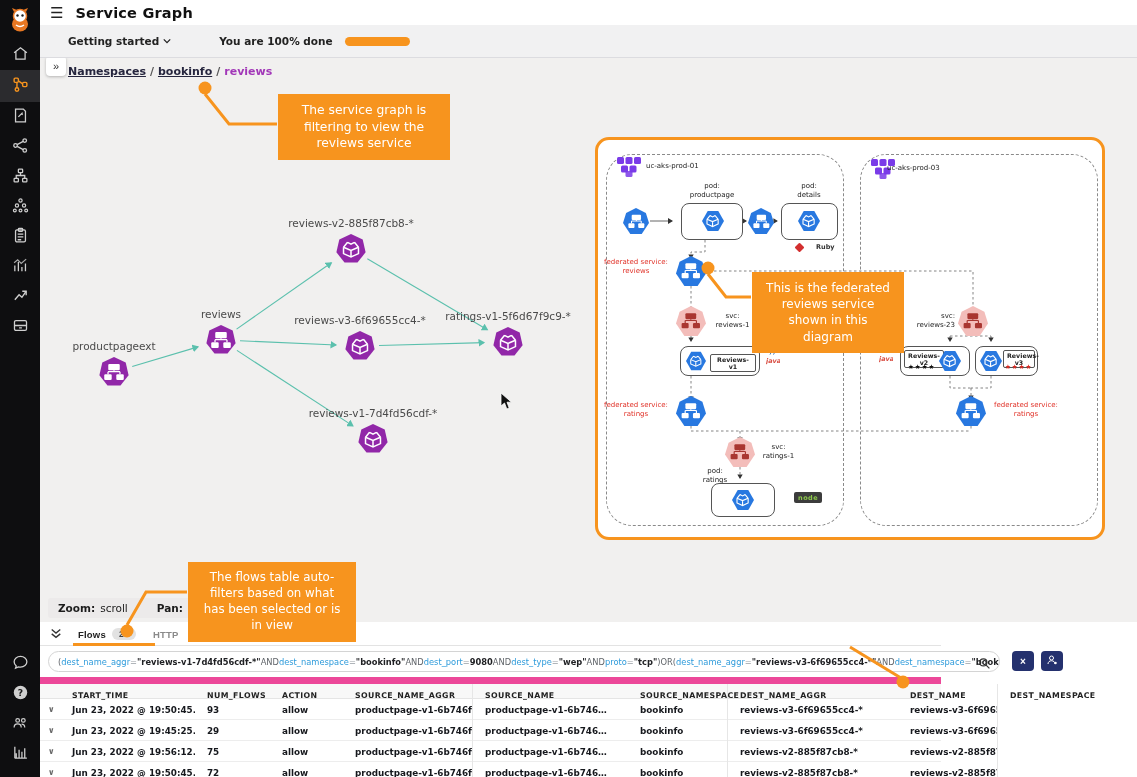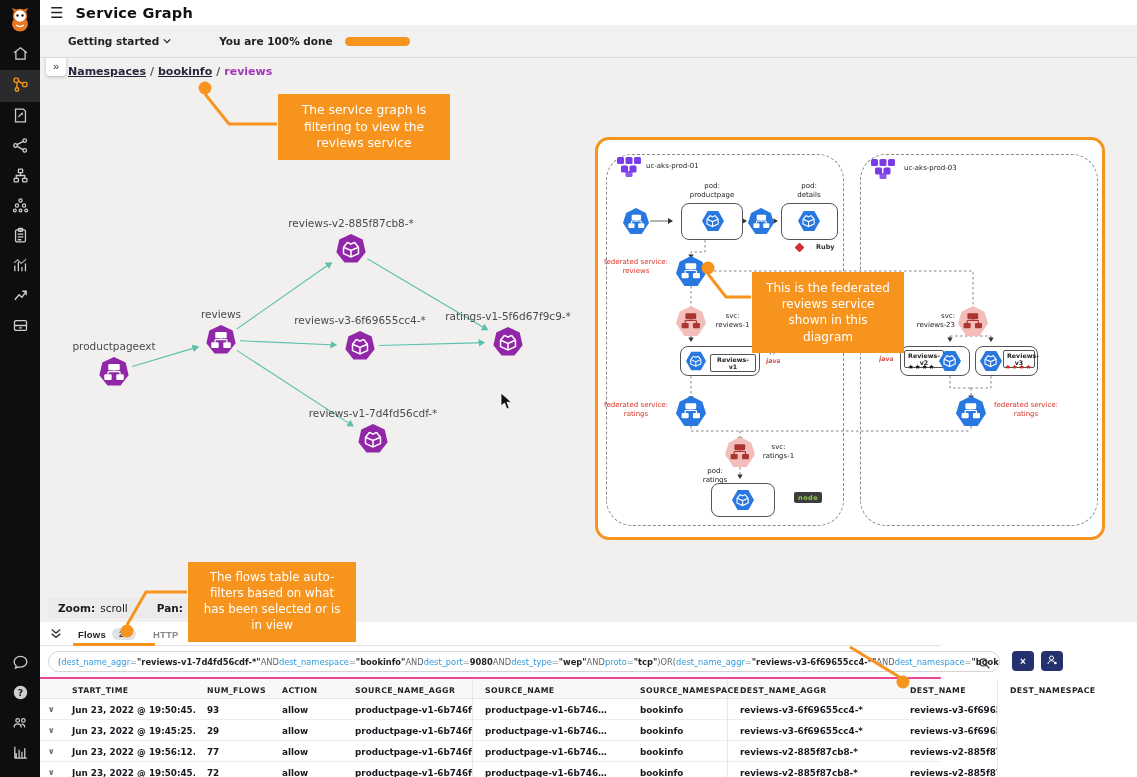--- a/index.html
+++ b/index.html
@@ -63,21 +63,21 @@
   .tk-k { color:#5f6368; } .tk-p { color:#5f6368; }
   .filter-search { position:absolute; left:938px; top:33px; width:13px; height:13px; color:#333; }
   .sq-btn { position:absolute; top:29px; width:22px; height:20px; background:#24316E; border:none; border-radius:4px;
             color:#fff; font-size:10px; font-weight:bold; cursor:pointer; display:flex; align-items:center; justify-content:center; }
   .btn-clear { left:972px; } .btn-user { left:1001px; }
 
   
   .grid { display:grid; grid-template-columns:20px 135px 75px 73px 130px 155px 100px 170px 100px 1fr; align-items:center; }
   .grid>*:nth-child(5), .grid>*:nth-child(7), .grid>*:nth-child(9) { border-right:1px solid #e6e6e6; }
   .thead { position:absolute; left:0; top:55px; width:100%; height:22px; background:#f8f8f8;
-           border-top:2px solid #ec4899; border-bottom:1px solid #e5e5e5; }
+           border-top:7px solid #ec4899; border-bottom:1px solid #e5e5e5; }
   .th { font-size:7.8px; font-weight:bold; letter-spacing:.4px; color:#222; padding-left:12px; height:22px; display:flex; align-items:center; }
   .tbody { position:absolute; left:0; top:77px; width:100%; }
   .tr { height:21px; border-bottom:1px solid #ededed; cursor:pointer; }
   .td { font-size:8.8px; font-weight:600; color:#16181d; padding-left:12px; white-space:nowrap; overflow:hidden; height:21px; display:flex; align-items:center; }
   .td.chev { color:#666; font-size:8px; padding-left:8px; }
 
   
   #diagram-panel { position:absolute; left:595px; top:137px; width:510px; height:403px; background:#fff;
                    border:3px solid #F7941E; border-radius:14px; z-index:2; }
   .cluster { position:absolute; border:1px dashed #8a8a8a; border-radius:26px; }
@@ -362,21 +362,21 @@
     <span style="position:absolute;left:272px;top:18px">
       <svg width="26" height="22" viewBox="0 0 26 22" fill="#7A3BE8">
           <rect x="1" y="1" width="7" height="7" rx="1.5"></rect>
           <rect x="9.5" y="1" width="7" height="7" rx="1.5"></rect>
           <rect x="18" y="1" width="7" height="7" rx="1.5"></rect>
           <rect x="5" y="9.5" width="7" height="7" rx="1.5"></rect>
           <rect x="13.5" y="9.5" width="7" height="7" rx="1.5"></rect>
           <rect x="9.5" y="15" width="7" height="6" rx="1.5" opacity=".85"></rect>
         </svg>
     </span>
-    <span class="dlbl" style="left:306px;top:24px">uc-aks-prod-03</span>
+    <span class="dlbl" style="left:289px;top:24px">uc-aks-prod-03</span>
 
     <span class="hx blue" style="left:25px;top:68px;width:26px;height:26px">
         <svg viewBox="-10 -10 20 20">
           <use href="#glyph-service"></use>
         </svg>
       </span>
     <span class="dlbl" style="left:79px;top:42px;width:70px">pod:
 productpage</span>
     <div class="dbox" style="left:83px;top:63px;width:62px;height:37px"></div>
     <span class="cube" style="left:104px;top:70px;width:22px;height:22px">
@@ -594,21 +594,21 @@
           <div class="td">productpage-v1-6b746f74dc-*</div>
           <div class="td">productpage-v1-6b746…</div>
           <div class="td">bookinfo</div>
           <div class="td">reviews-v3-6f69655cc4-*</div>
           <div class="td">reviews-v3-6f69655cc…</div>
           <div class="td">bookinfo</div>
         </div>
         <div class="tr grid">
           <div class="td chev">∨</div>
           <div class="td">Jun 23, 2022 @ 19:56:12.000</div>
-          <div class="td">77</div>
+          <div class="td">75</div>
           <div class="td">allow</div>
           <div class="td">productpage-v1-6b746f74dc-*</div>
           <div class="td">productpage-v1-6b746…</div>
           <div class="td">bookinfo</div>
           <div class="td">reviews-v2-885f87cb8-*</div>
           <div class="td">reviews-v2-885f87cb8…</div>
           <div class="td">bookinfo</div>
         </div>
         <div class="tr grid">
           <div class="td chev">∨</div>

